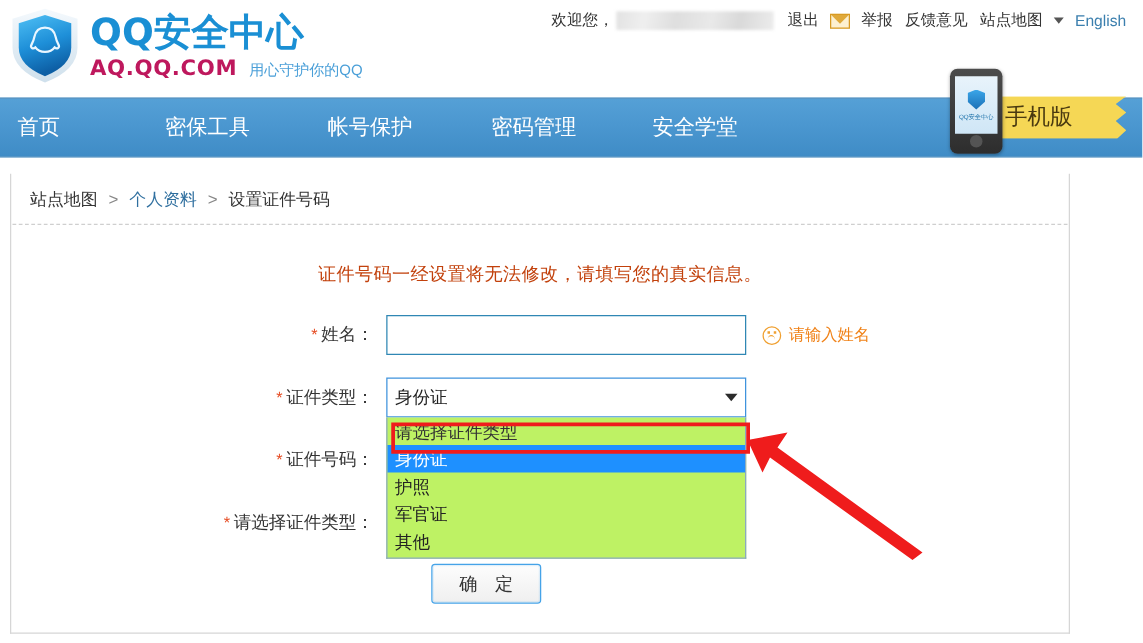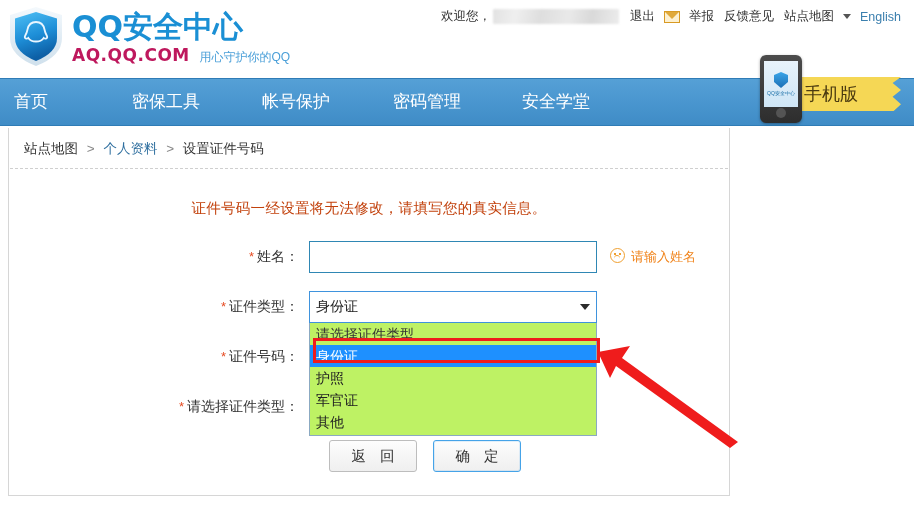--- a/index.html
+++ b/index.html
@@ -217,22 +217,22 @@
     position:absolute;
     left:16px; bottom:5px;
     width:10px;height:10px;border-radius:50%;
     background:#545454;
   }
 
   
   .panel {
     position: absolute;
     left: 8px;
-    top: 128px;
-    width: 722px;
+    top: 139px;
+    width: 848px;
     height: 368px;
     background: #ffffff;
     border: 1px solid #d6d6d6;
     border-top: none;
     box-sizing: border-box;
   }
   .breadcrumb {
     padding: 12px 0 10px 14px;
     font-size: 13.5px;
     color: #333;
@@ -282,20 +282,21 @@
     background: #fff;
     font-size: 14px;
     padding: 0 6px;
     outline: none;
     color: #333;
   }
   .txt.plain { border: 1px solid #9ab8cc; }
 
   .err {
     display: flex;
+    align-items: center;
     margin-left: 13px;
     color: #f08218;
     font-size: 13px;
     white-space: nowrap;
   }
   .err-ico {
     width: 15px; height: 15px;
     border-radius: 50%;
     border: 1.6px solid #f0a030;
     margin-right: 6px;
@@ -542,21 +543,20 @@
     </div>
 
     <div class="form-row">
       <div class="form-label">
         <span class="req">*</span><span>请选择证件类型：</span>
       </div>
       <input class="txt plain" type="text" value="" style="visibility: hidden;" placeholder="">
     </div>
 
     <div class="btns">
-      <button class="btn back">返 回</button>
       <button class="btn ok">确 定</button>
     </div>
 
   </div>
 </div>
 
 <div class="anno-box"></div>
 <svg class="anno-arrow" viewBox="0 0 150 118">
   <polygon points="2,22 34,16 26,28 142,112 134,118 20,36 14,48" fill="#ef1c1c"></polygon>
 </svg>

